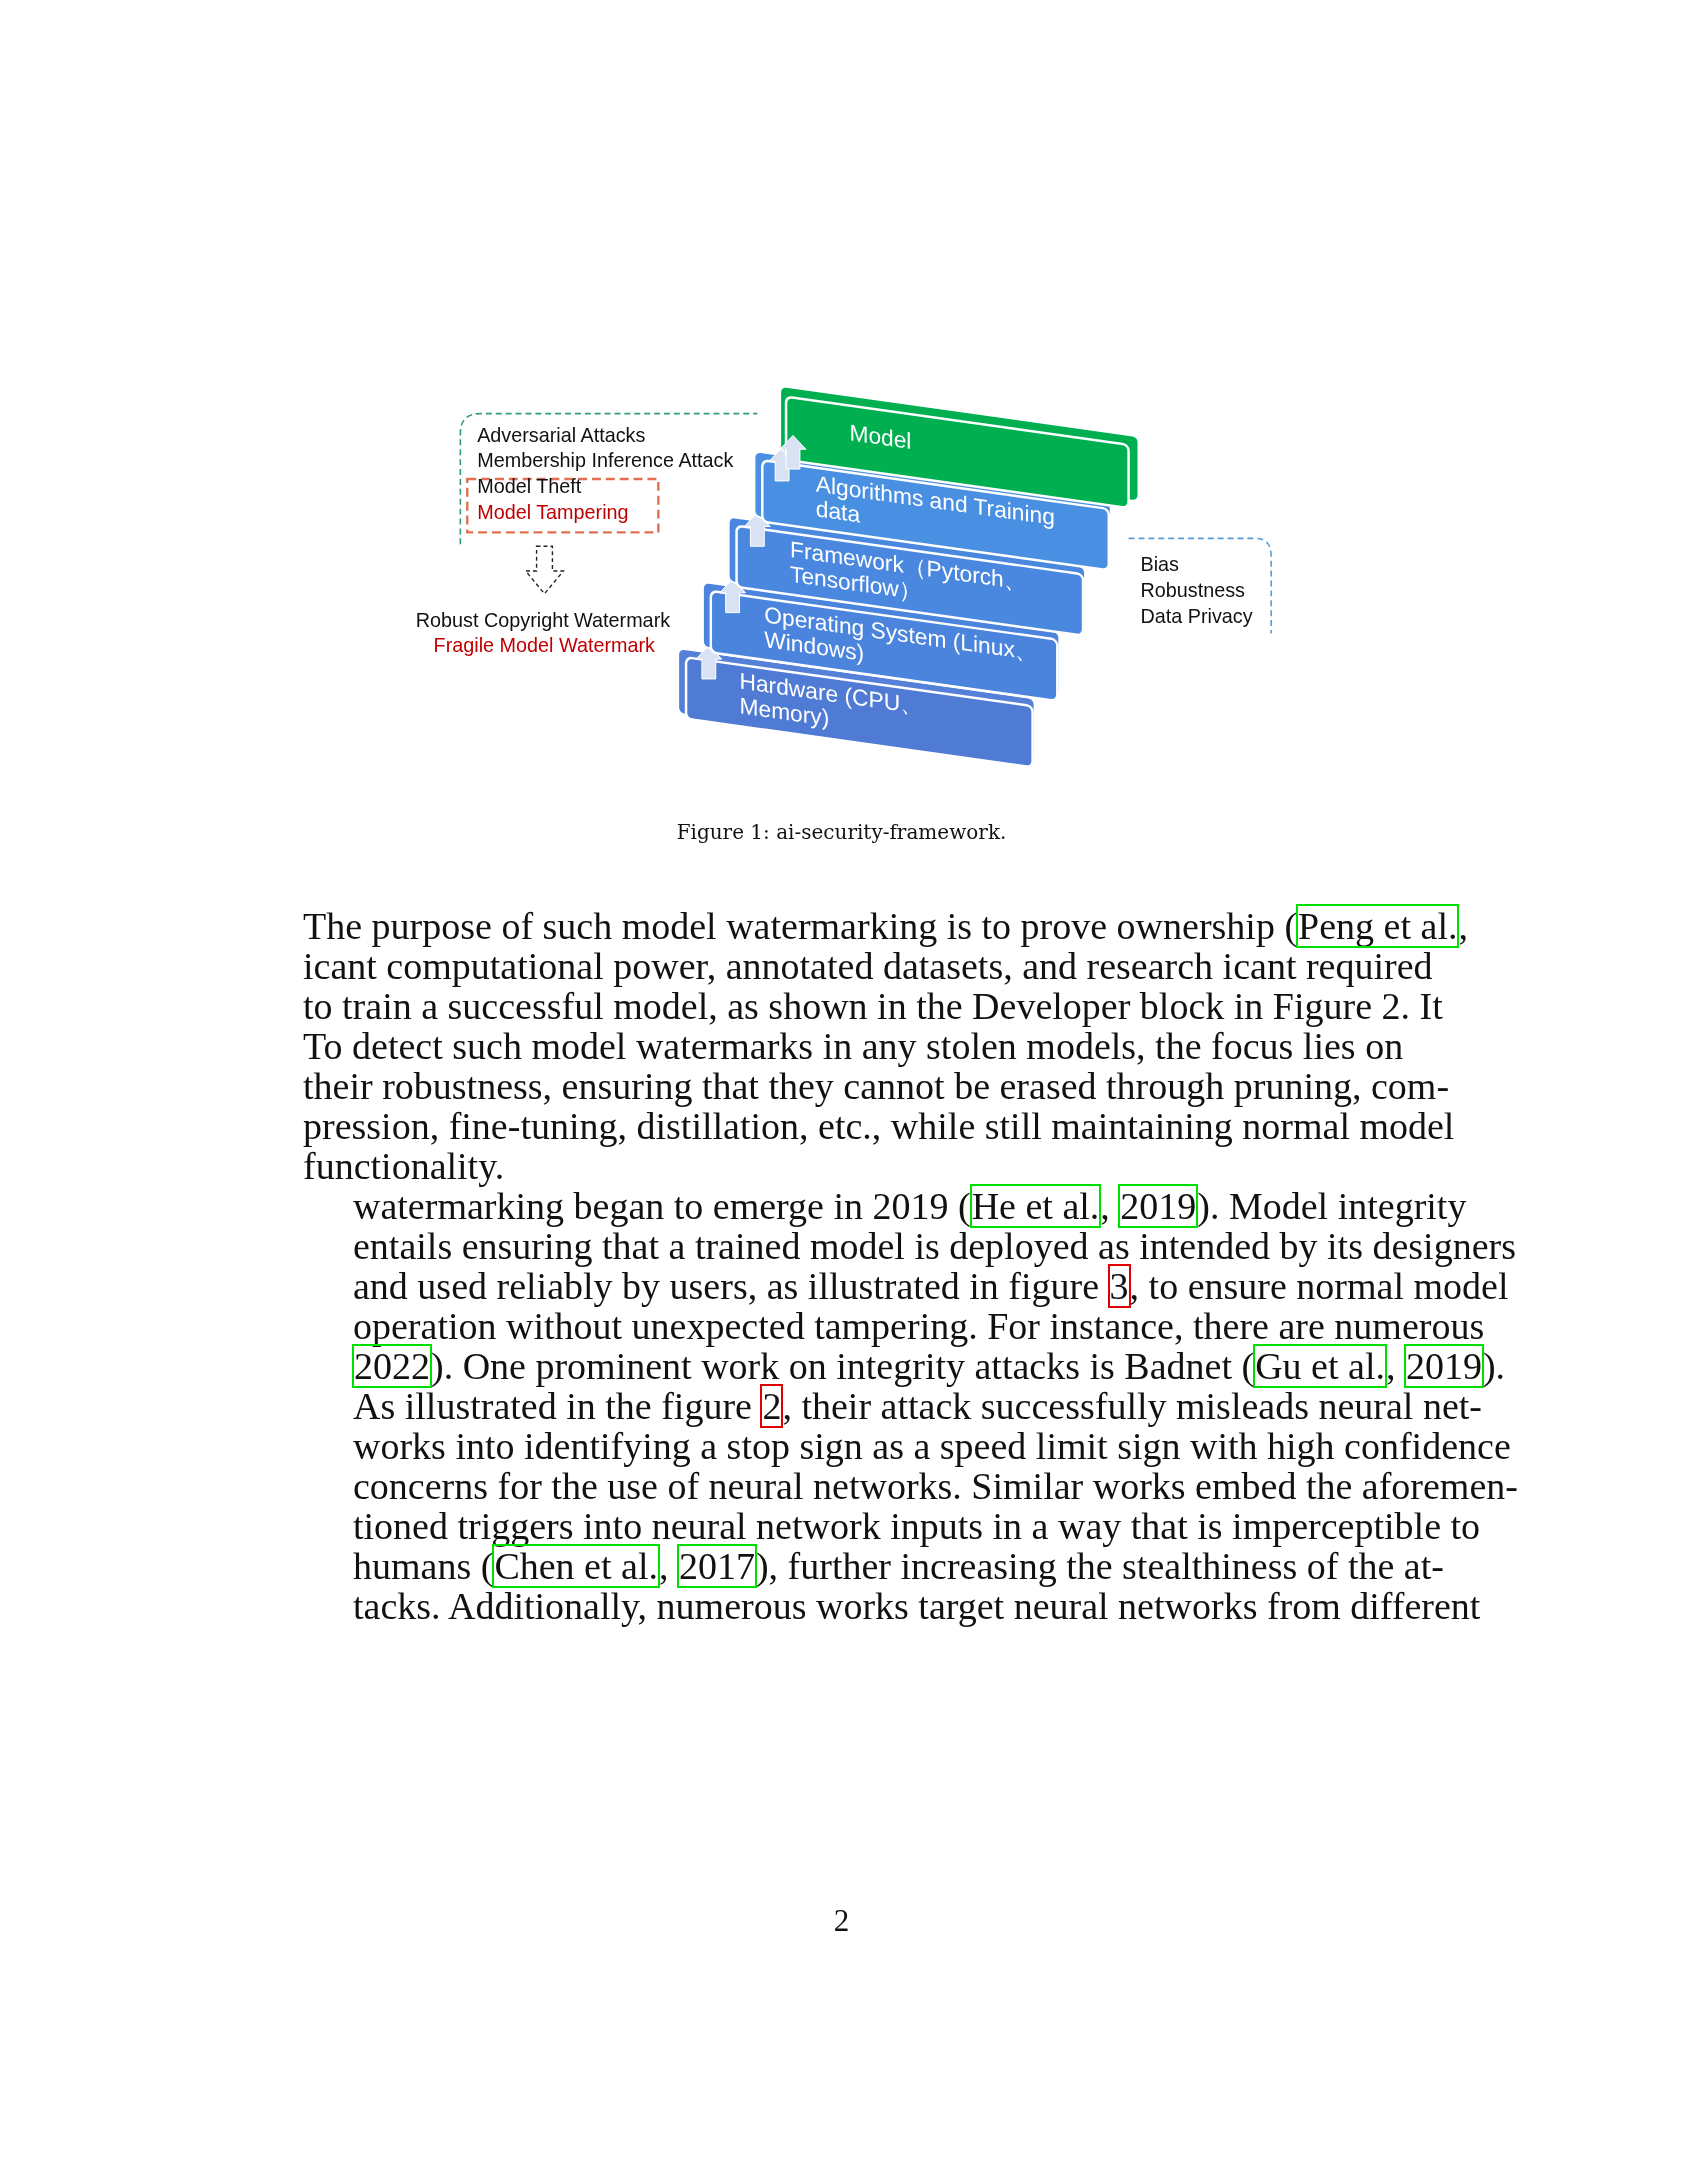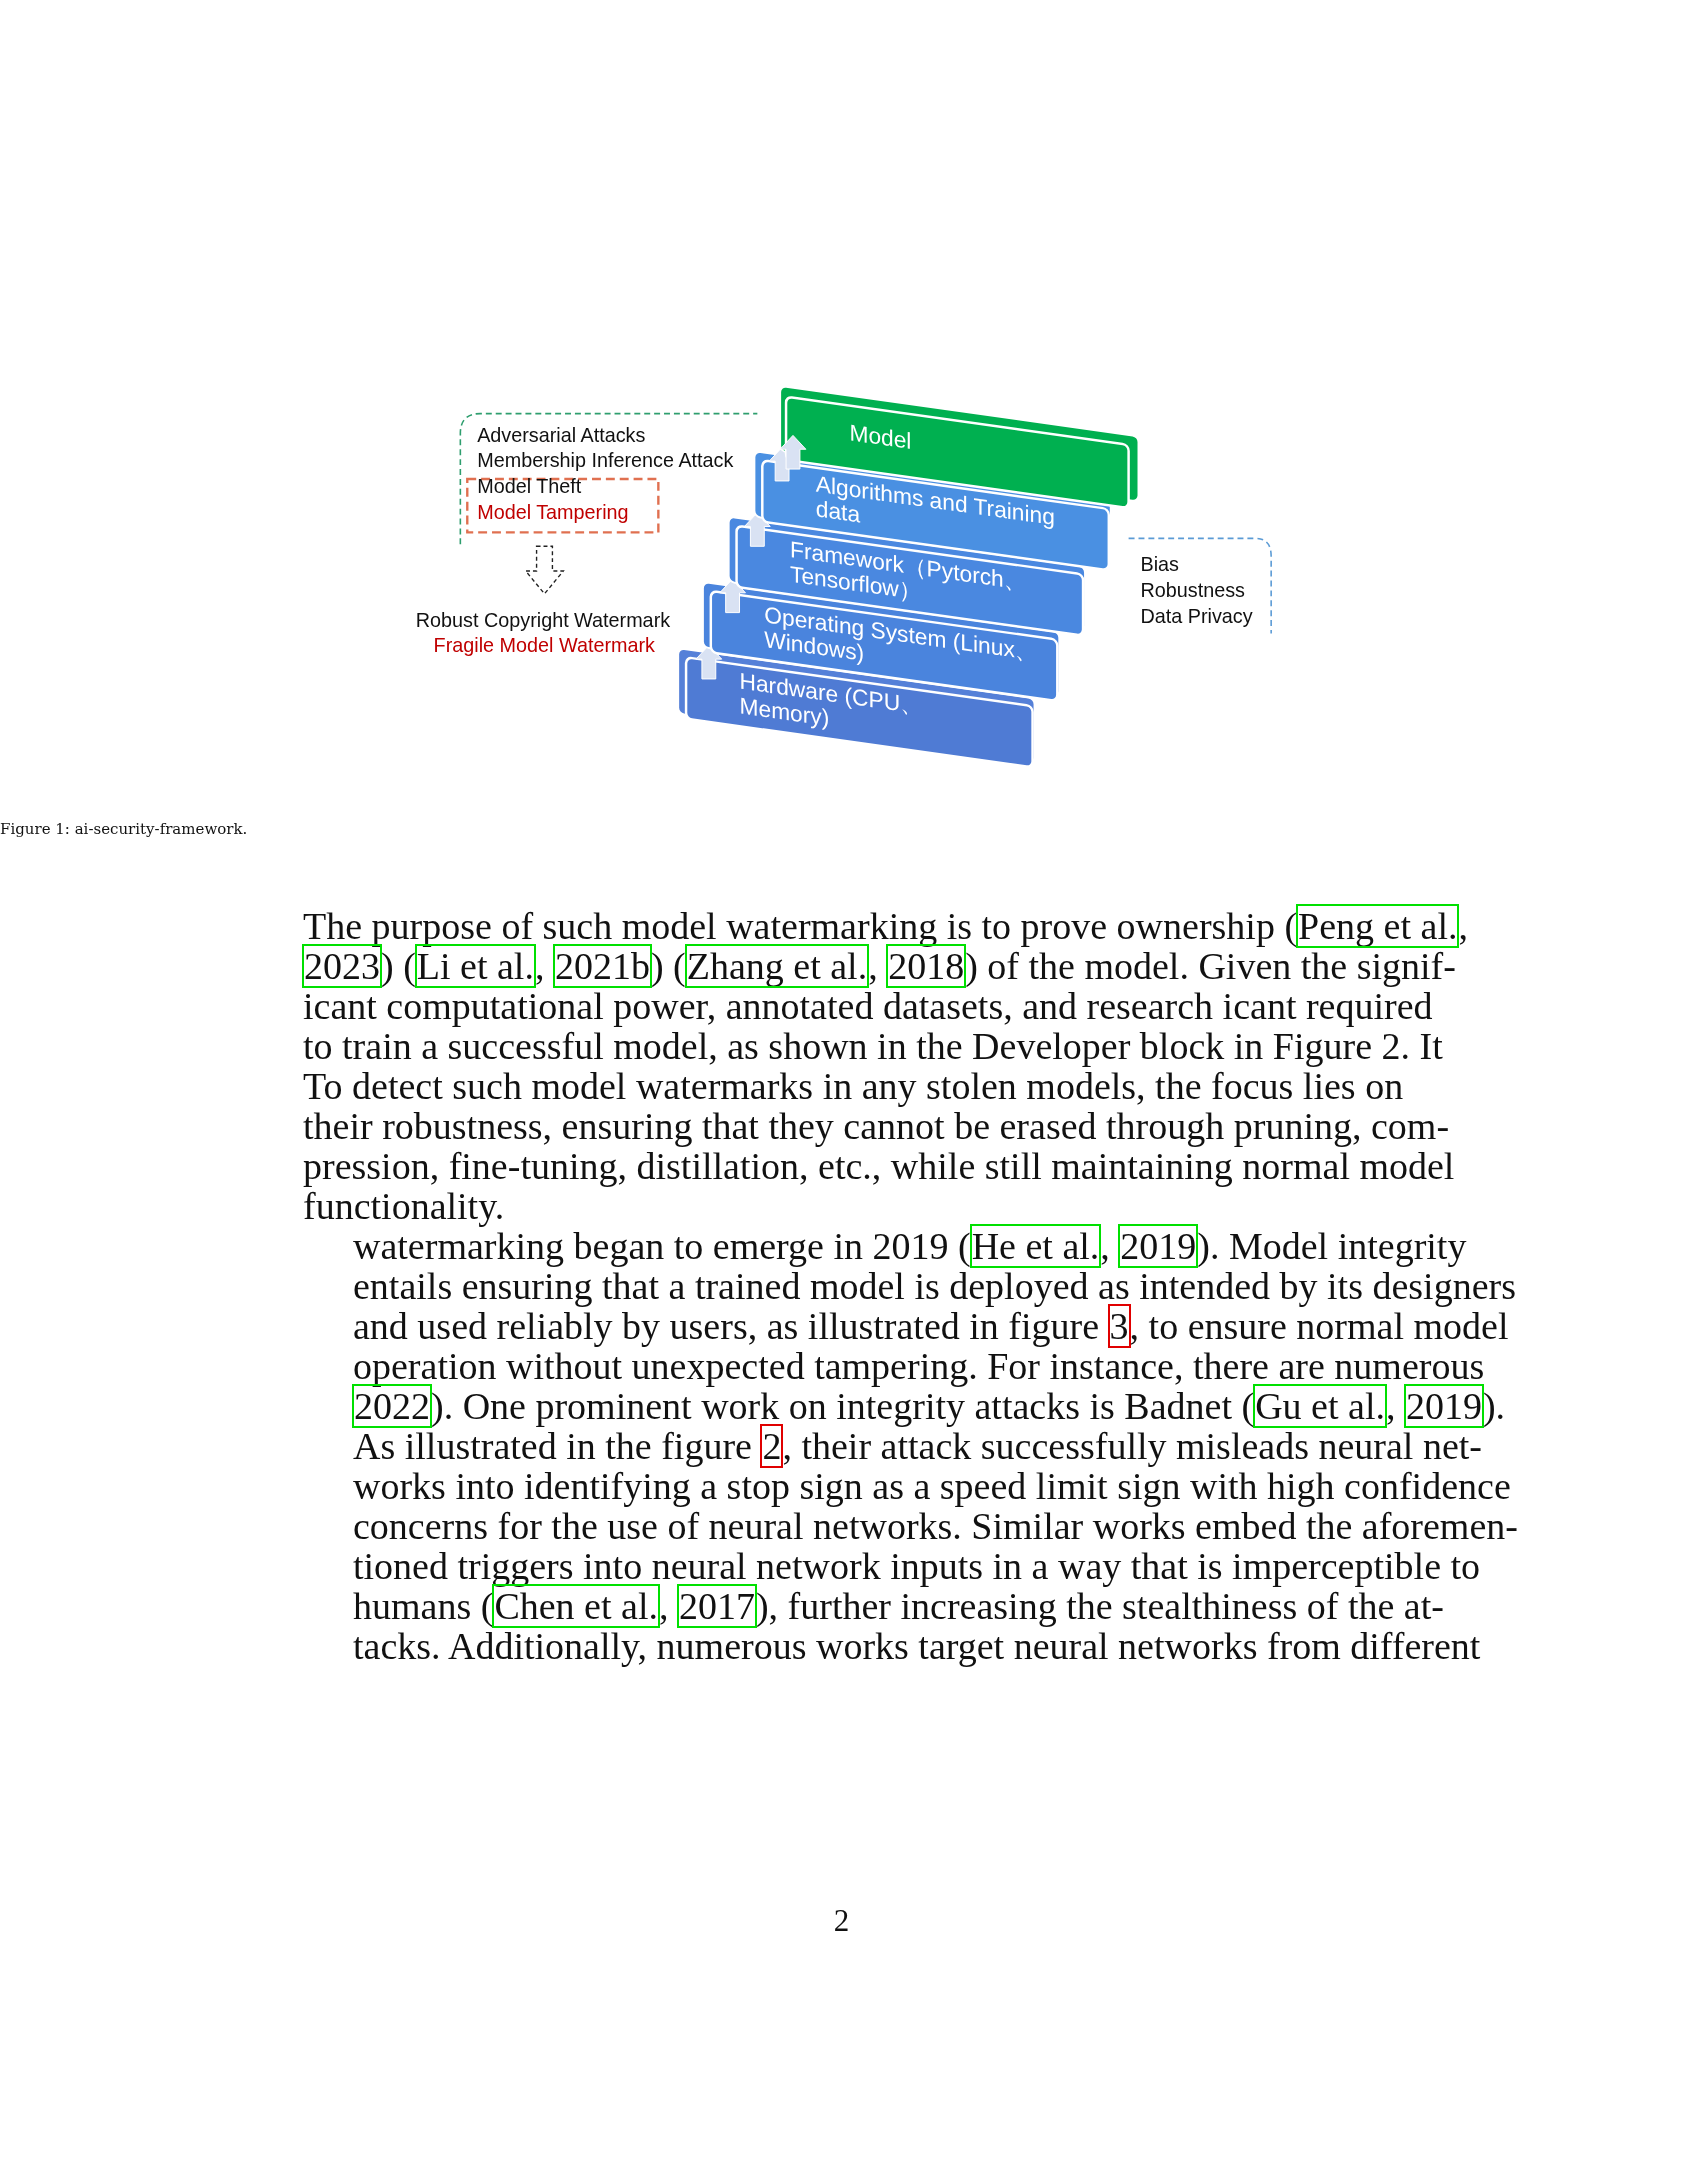--- a/index.html
+++ b/index.html
@@ -3,22 +3,22 @@
   <meta charset="utf-8">
   <style>
     html, body { margin: 0; padding: 0; background: #ffffff; }
     body { width: 1683px; height: 2178px; position: relative; overflow: hidden; }
     .page { position: absolute; left: 0; top: 0; width: 1683px; height: 2178px; background: #fff; border-radius: 18px; }
     .figure { position: absolute; left: 396px; top: 366px; width: 891px; height: 416px; }
     .figure svg { position: absolute; left: 0; top: 0; }
     .fig-text { font-family: "Liberation Sans", sans-serif; font-size: 20px; fill: #111; }
     .fig-text-red { font-family: "Liberation Sans", sans-serif; font-size: 20px; fill: #c00000; }
     .block-text { font-family: "Liberation Sans", sans-serif; font-size: 23px; fill: #ffffff; }
-    .caption { position: absolute; left: 0; width: 1683px; top: 820px; text-align: left;
-      font-family: "DejaVu Serif", serif; font-size: 15px; color: #111; }
+    .caption { position: absolute; left: 0; width: 1683px; top: 820px; text-align: center;
+      font-family: "DejaVu Serif", serif; font-size: 20px; color: #111; }
     .body-text { position: absolute; left: 303px; top: 906px; width: 1075px;
       font-family: "Liberation Serif", serif; font-size: 38px; line-height: 40px; color: #111;
       text-align: justify; }
     .body-text p { margin: 0; }
     .body-text p.indent { text-indent: 50px; }
     .line { display: block; text-align: justify; text-align-last: justify; white-space: nowrap; }
     .line.last { text-align-last: left; }
     .cite { outline: 2px solid #00e000; outline-offset: -1px; padding: 0 1px; }
     .ref { outline: 2px solid #e00000; outline-offset: -1px; padding: 0 1px; }
     .page-number { position: absolute; left: 0; width: 1683px; top: 1903px; text-align: center;
@@ -100,21 +100,20 @@
         <path d="M 0 14 L 13 0 L 26 14 L 20 14 L 20 34 L 6 34 L 6 14 Z" fill="#d9e2f3" stroke="#fff" stroke-width="1"></path>
       </g>
     </svg>
   </div>
 
   <div class="caption">Figure 1: ai-security-framework.</div>
 
   <div class="body-text">
     <p>
         <span class="line">The purpose of such model watermarking is to prove ownership (<span class="cite">Peng et al.</span>,</span>
-        <span class="line"><span class="cite">2023</span>) (<span class="cite">Li et al.</span>, <span class="cite">2021b</span>) (<span class="cite">Zhang et al.</span>, <span class="cite">2018</span>) of the model. Given the signif-</span>
         <span class="line">icant computational power, annotated datasets, and research icant required</span>
         <span class="line">to train a successful model, as shown in the Developer block in Figure 2. It</span>
         <span class="line">To detect such model watermarks in any stolen models, the focus lies on</span>
         <span class="line">their robustness, ensuring that they cannot be erased through pruning, com-</span>
         <span class="line">pression, fine-tuning, distillation, etc., while still maintaining normal model</span>
         <span class="line last">functionality.</span>
       </p>
     <p class="indent">
         <span class="line">watermarking began to emerge in 2019 (<span class="cite">He et al.</span>, <span class="cite">2019</span>).  Model integrity</span>
         <span class="line">entails ensuring that a trained model is deployed as intended by its designers</span>

